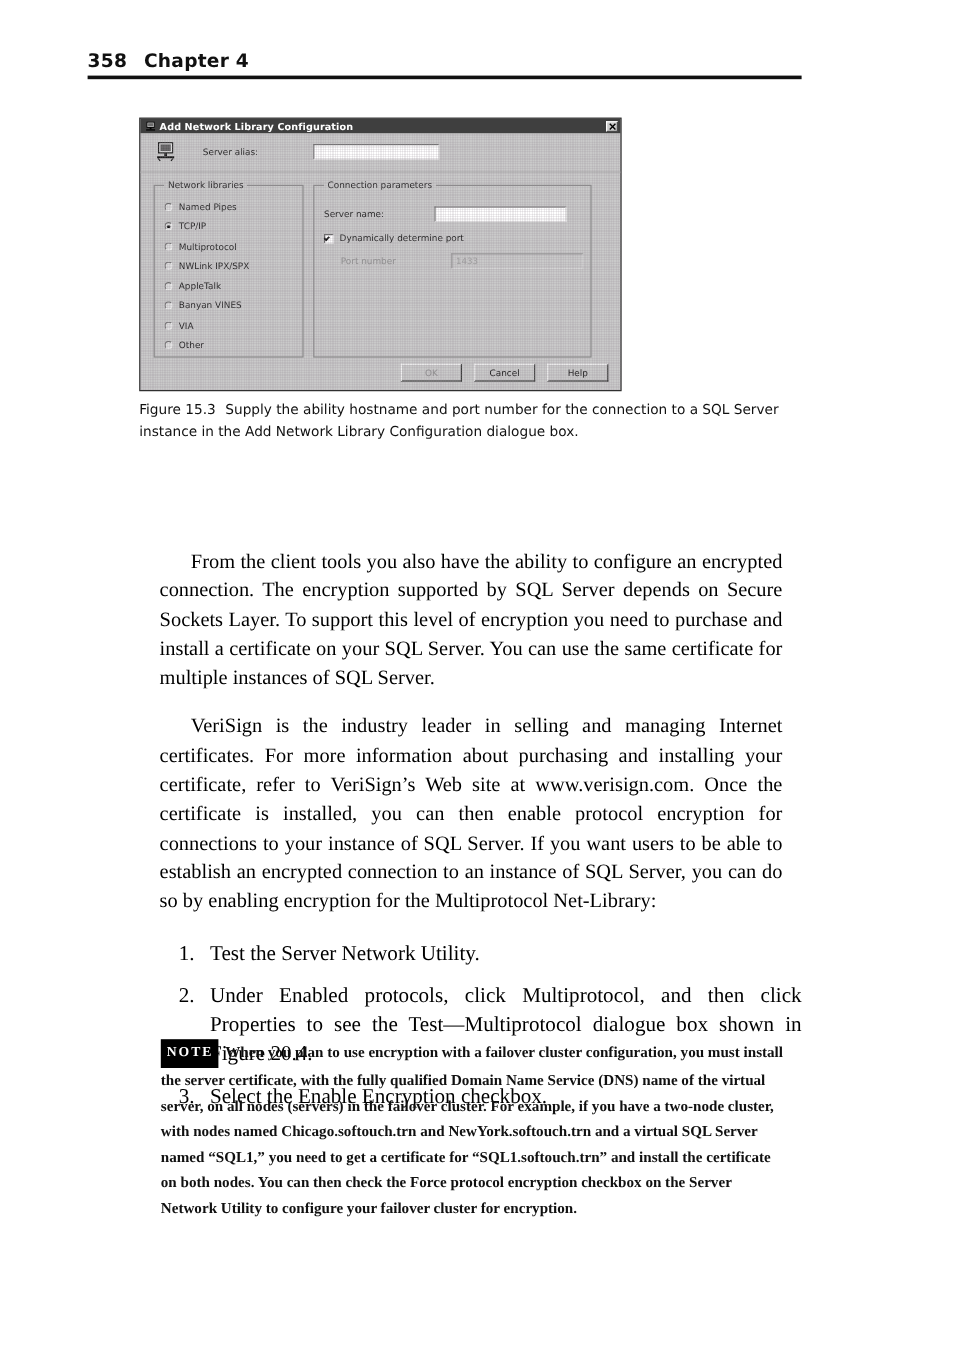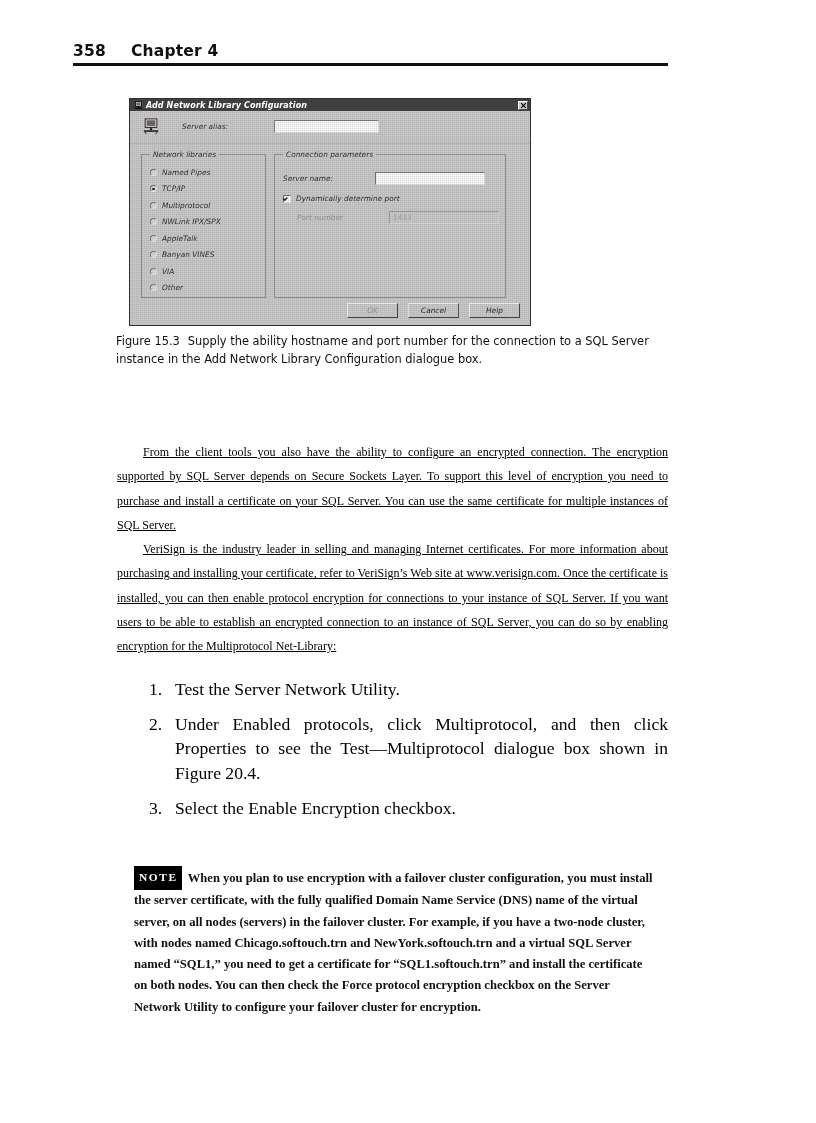--- a/index.html
+++ b/index.html
@@ -25,35 +25,34 @@
   }
   .page-header .head-line {
     font-family: "DejaVu Sans", "Liberation Sans", sans-serif;
     font-weight: bold;
     font-size: 15.5px;
     letter-spacing: 0.2px;
     color: #111;
     white-space: nowrap;
   }
   .page-header .folio {
-    margin-right: 25px;
+    margin-right: 14px;
   }
   .page-header .head-rule {
     margin-top: 3px;
     height: 2.6px;
     background: #111;
     width: 100%;
   }
 
   
   .figure-block {
     position: absolute;
-    left: 129px;
+    left: 116px;
     top: 98px;
-    font-style: italic;
   }
   .dialog {
     width: 402px;
     height: 228px;
     box-sizing: border-box;
     background: #c9c9c9;
     border: 1.5px solid #303030;
     position: relative;
     font-family: "DejaVu Sans", "Liberation Sans", sans-serif;
     font-size: 7.4px;
@@ -270,28 +269,27 @@
   }
 
   
   .body-col {
     position: absolute;
     left: 117px;
     top: 440px;
     width: 551px;
   }
   p.para {
-    margin: 0;
-    font-size: 12px;
+    margin: 16px;
+    font-size: 17px;
     line-height: 24.3px;
     text-align: justify;
     text-indent: 26px;
     -webkit-hyphens: none;
     hyphens: none;
-    text-decoration: underline;
   }
   ol.steps {
     margin: 18px 0 0 0;
     padding: 0 0 0 32px;
     list-style: none;
     counter-reset: step;
   }
   ol.steps li {
     position: relative;
     font-size: 17.6px;

